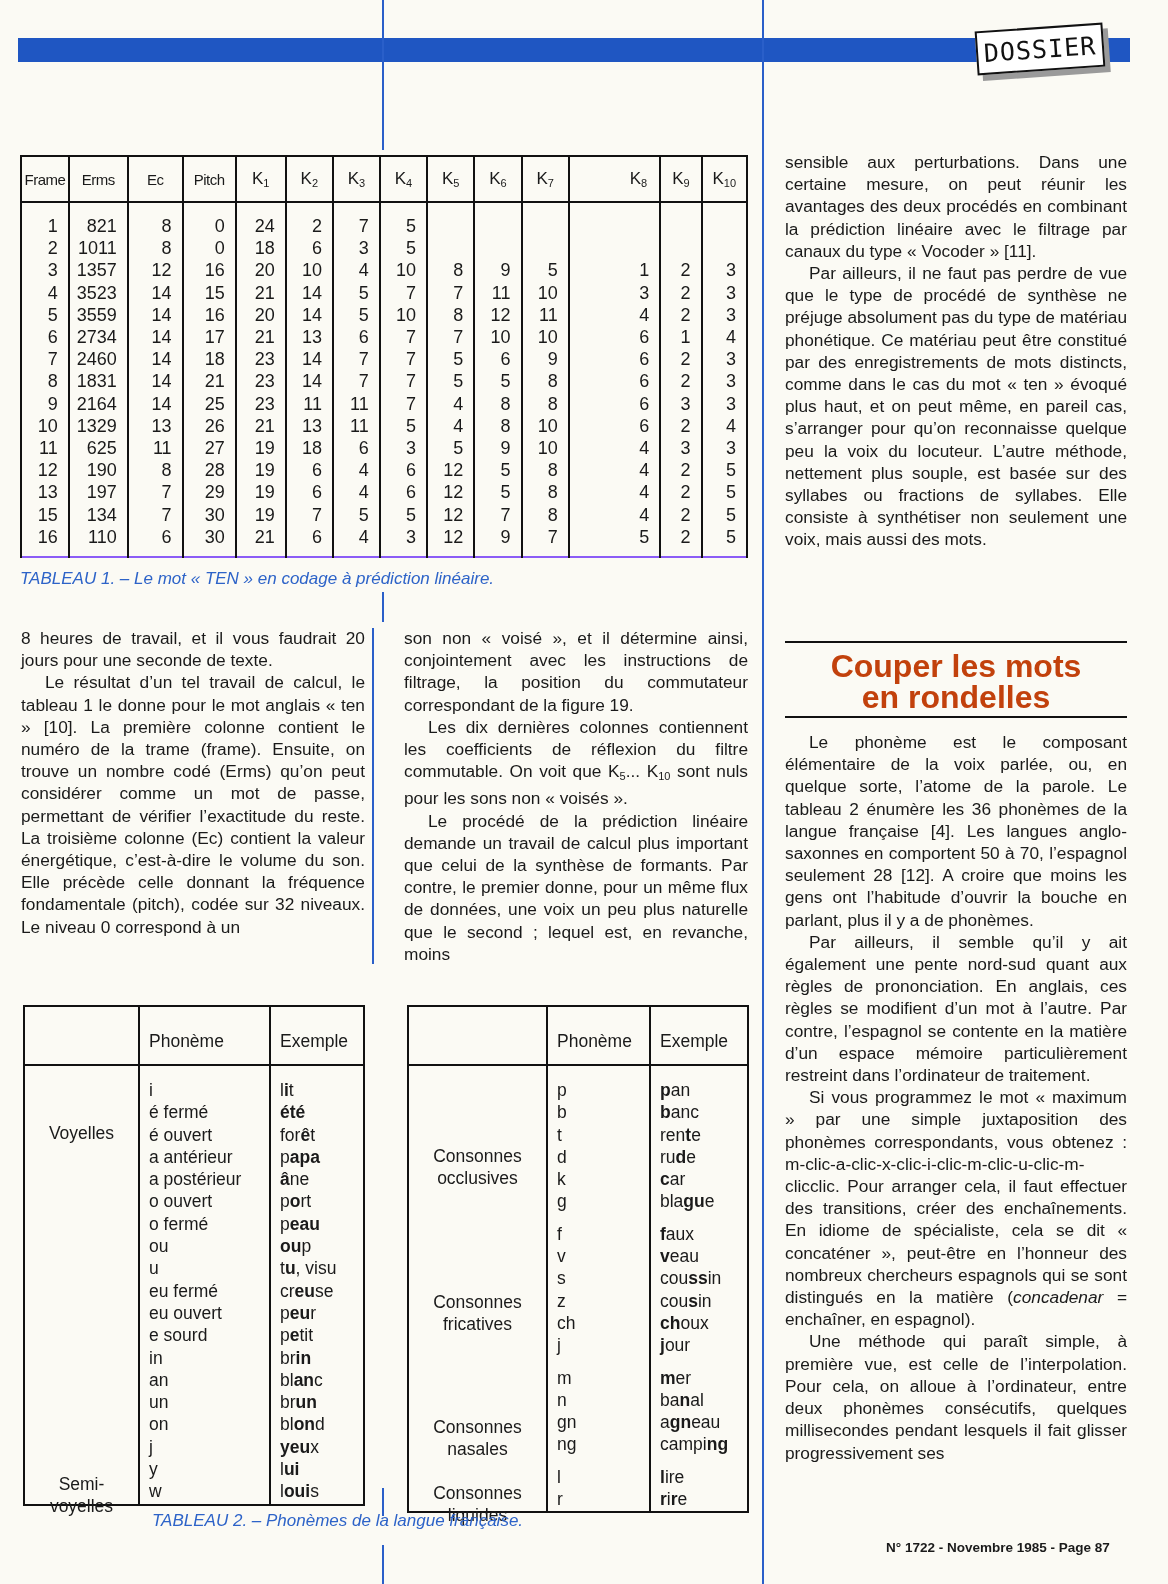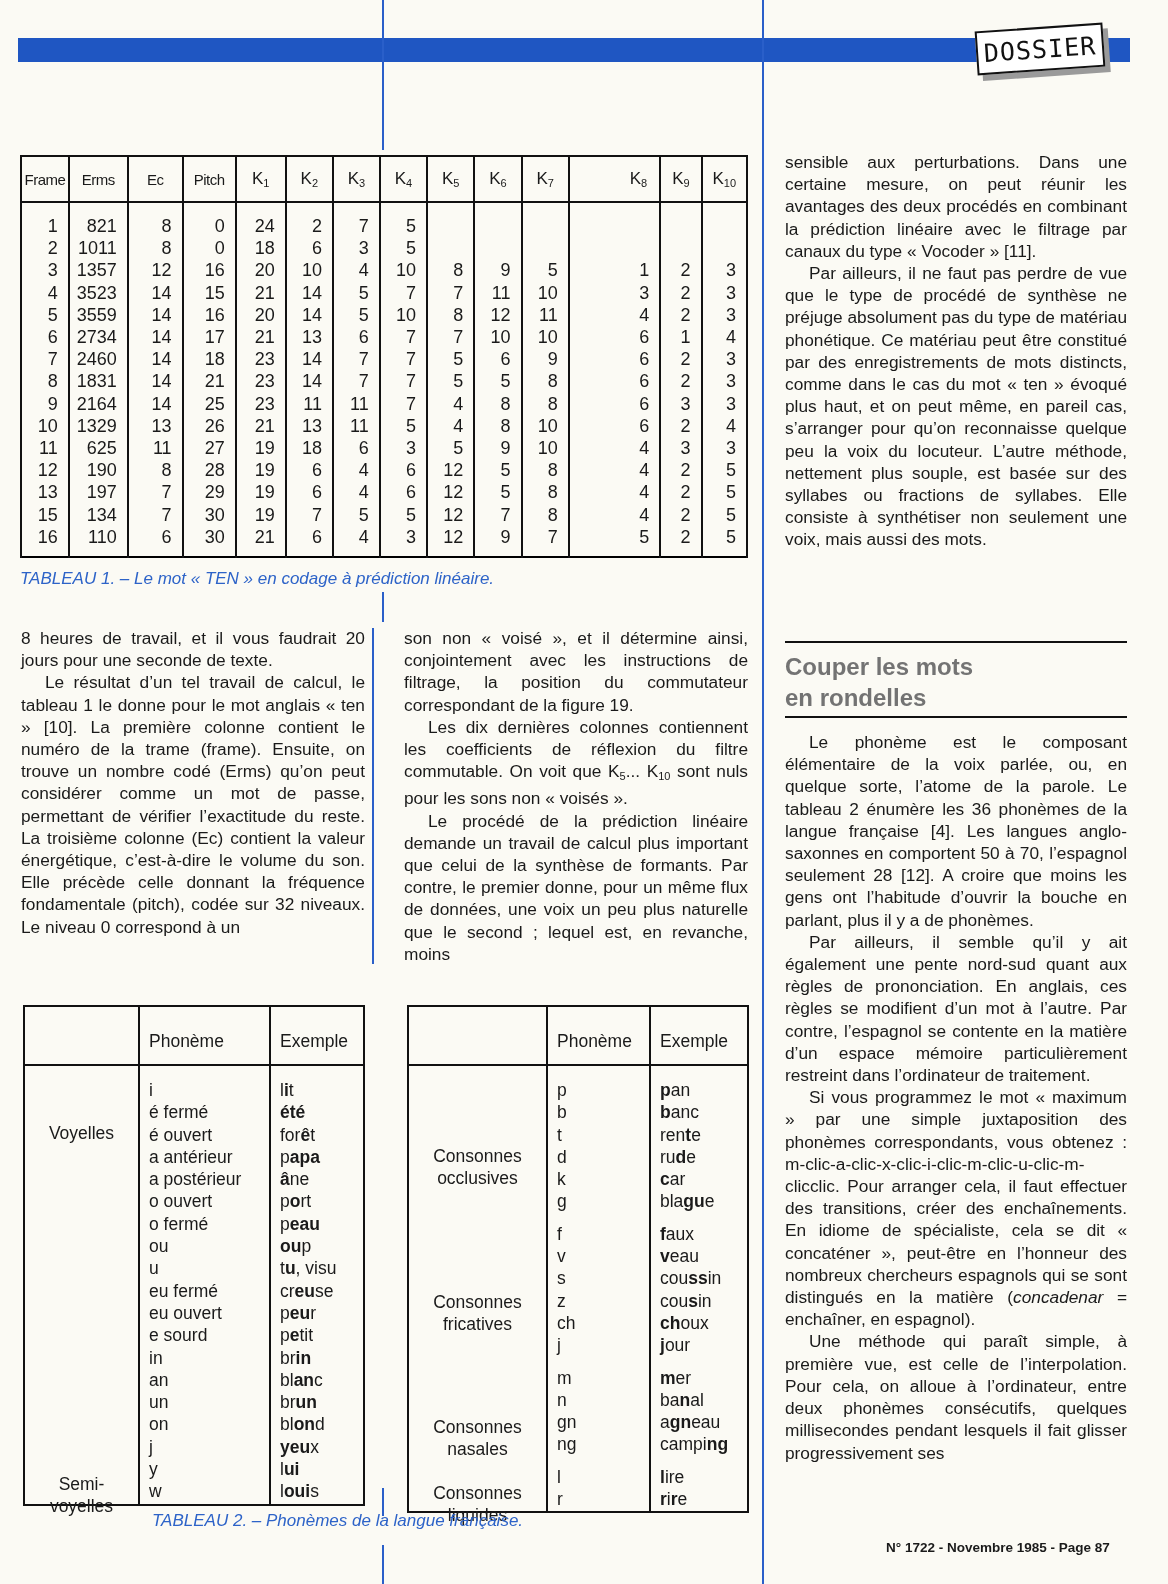--- a/index.html
+++ b/index.html
@@ -6,33 +6,33 @@
   body{width:1168px;height:1584px;position:relative;background:#fbfaf4;overflow:hidden;
        font-family:"Liberation Sans","DejaVu Sans",sans-serif;color:#1a1a1a;}
   .abs{position:absolute;}
   .topbar{left:18px;top:38px;width:1112px;height:24px;background:#1f56c2;}
   .vrule{width:2px;background:#2a5fc9;}
   .badge{left:976px;top:27px;width:124px;height:40px;background:#fff;border:2px solid #111;
          transform:rotate(-4deg);box-shadow:5px 6px 0 #9a9a9a;display:flex;align-items:center;justify-content:center;
          font-family:"DejaVu Sans Mono",monospace;font-size:25px;letter-spacing:1px;color:#111;}
   
   table{border-collapse:collapse;}
-  .t1{left:20px;top:155px;width:728px;height:402px;border:2px solid #000000;}
+  .t1{left:20px;top:155px;width:728px;height:402px;border:2px solid #8b5cf6;}
   .t1 th{height:44px;border:2px solid #111;font-weight:normal;font-size:17px;padding:0;}
   .t1 th.narrow{font-size:15px;letter-spacing:-0.5px;}
   .t1 td{border-left:2px solid #111;border-right:2px solid #111;font-size:18px;text-align:right;
          padding:0 10px 0 0;height:22.2px;line-height:22.2px;vertical-align:top;}
   .t1 tr.first td{padding-top:12px;}
   .t1 tr.last td{padding-bottom:8px;}
   sub{font-size:11px;vertical-align:-3px;}
   .caption{color:#2d63c8;font-style:italic;font-size:17px;}
   .txt{font-size:17.3px;line-height:22.2px;text-align:justify;}
   .txt p{margin:0;text-indent:0;}
   .txt p.ind{text-indent:24px;}
-  .heading{color:#737373;font-weight:bold;font-size:24px;line-height:31px;}
+  .heading{color:#c2410c;font-weight:bold;font-size:32px;line-height:31px;text-align:center;}
   .hr{height:2px;background:#111;}
   
   .t2{border:2px solid #111;}
   .t2 th{font-weight:normal;font-size:17.5px;text-align:left;height:45px;border:2px solid #111;padding:12px 0 0 9px;}
   .t2 td{border-left:2px solid #111;border-right:2px solid #111;font-size:17.5px;vertical-align:top;}
   .t2 .cat{text-align:center;}
   .line{height:22.3px;line-height:22.3px;white-space:nowrap;}
   .gap{height:10px;}
   .ex b{font-weight:bold;}
   .footer{font-weight:bold;font-size:13.5px;}

